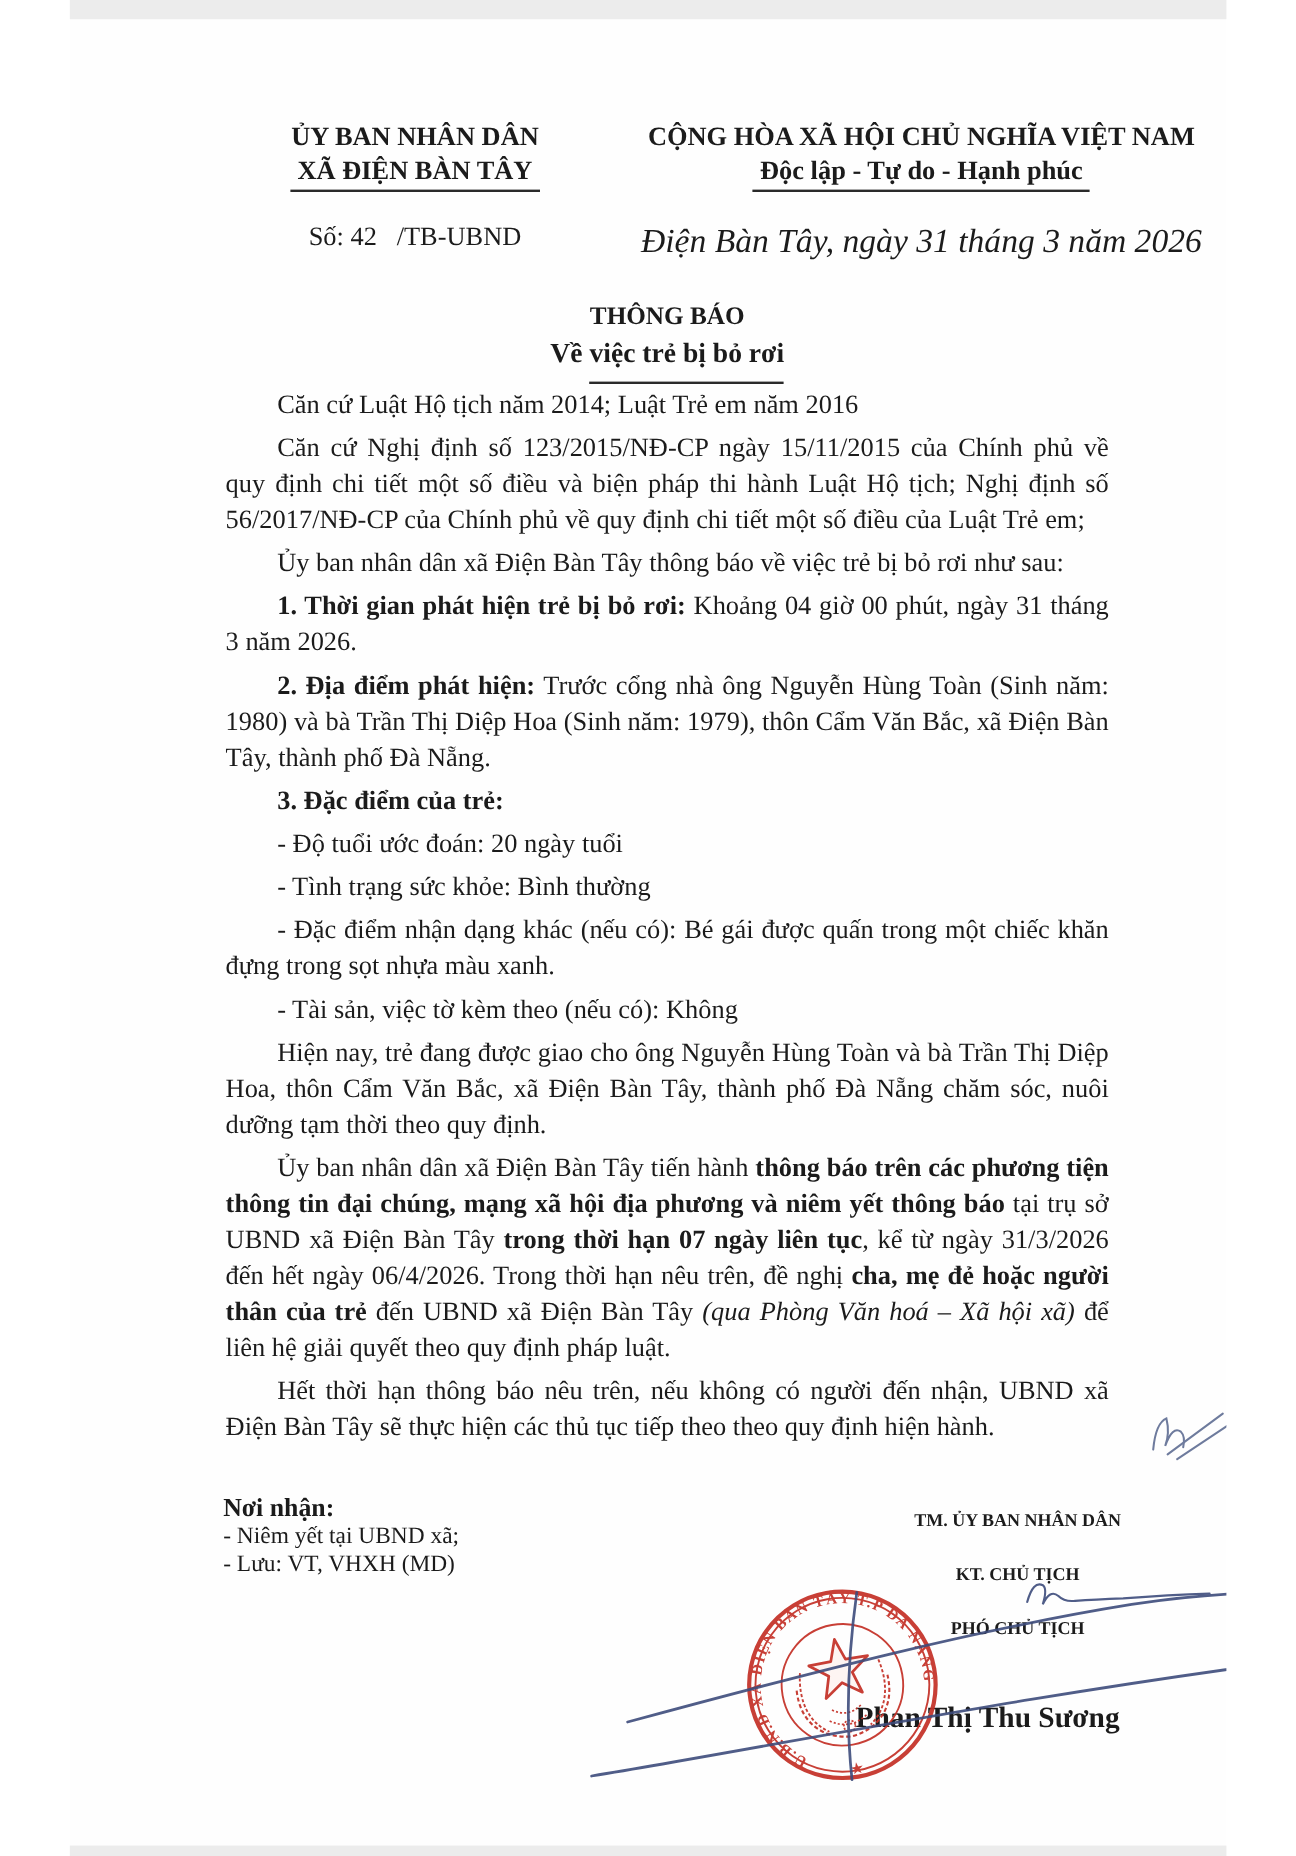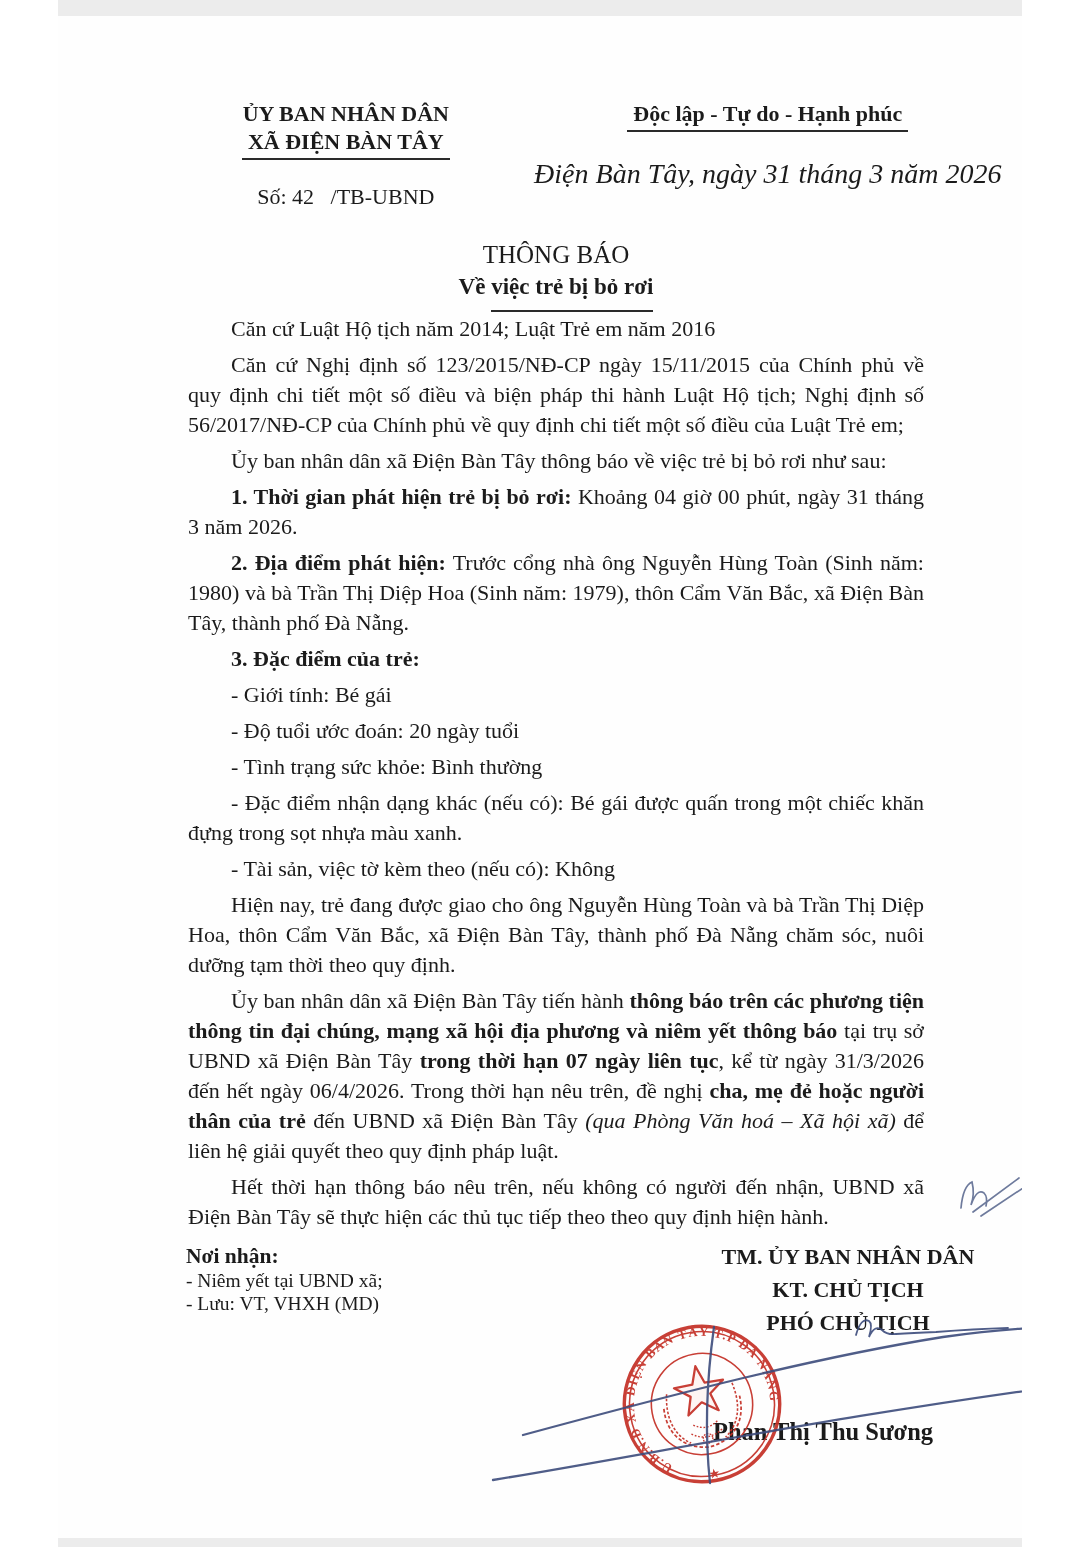--- a/index.html
+++ b/index.html
@@ -17,39 +17,39 @@
   .header { display:flex; padding-top:100px; }
   .hdr-left { width:340px; margin-left:120px; text-align:center; }
   .hdr-right { width:515px; text-align:center; }
   .hdr-line { font-weight:bold; font-size:22px; line-height:28px; }
   .hdr-underline { display:inline-block; border-bottom:2.5px solid #2a2a2a; padding:0 6px 2px 6px; }
   .doc-number { margin-top:24px; font-size:22px; white-space:pre; }
   .place-date { margin-top:26px; font-style:italic; font-size:28px; }
 
   
   .title-block { margin:30px 98px 0 130px; text-align:center; }
-  .title-main { font-weight:normal; font-size:25px; line-height:30px; }
+  .title-main { font-weight:bold; font-size:21px; line-height:30px; }
   .title-sub { font-weight:bold; font-size:23px; line-height:34px; }
   .title-sub .us { border-bottom:2px solid #2a2a2a; padding-bottom:11px; }
 
   
   .doc-body { margin:10px 98px 0 130px; }
   .doc-body p.para {
     font-size:22px; line-height:30px; text-align:justify;
     text-indent:43px; margin-bottom:6px;
   }
   .b { font-weight:bold; }
   .i { font-style:italic; }
 
   
   .recipients { position:absolute; left:128px; top:1243px; }
   .recipients-label { font-weight:bold; font-size:21.5px; line-height:26px; }
   .recipients-item { font-size:19.5px; line-height:23px; }
   .sign-block { position:absolute; left:570px; top:1240px; width:440px; text-align:center; }
-  .sign-line { font-weight:bold; font-size:22px; line-height:33px; }
+  .sign-line { font-weight:bold; font-size:15px; line-height:33px;margin-top:12px; }
   .signer-name { position:absolute; left:600px; top:1418px; width:330px; text-align:center;
                  font-weight:bold; font-size:24.5px; }
 
   
   .seal-svg { position:absolute; left:548px; top:1308px; width:192px; height:192px; opacity:.93; }
   .signature-svg { position:absolute; left:430px; top:1285px; width:650px; height:220px; pointer-events:none; }
   .initial-svg { position:absolute; left:885px; top:1158px; width:95px; height:70px; pointer-events:none; }
 </style>
 </head>
 <body>
@@ -58,38 +58,38 @@
   <div class="edge-strip top"></div>
   <div class="edge-strip bottom"></div>
 
   <div class="header">
     <div class="hdr-left">
       <div class="hdr-line">ỦY BAN NHÂN DÂN</div>
       <div class="hdr-line"><span class="hdr-underline">XÃ ĐIỆN BÀN TÂY</span></div>
       <div class="doc-number">Số: 42   /TB-UBND</div>
     </div>
     <div class="hdr-right">
+      <div class="hdr-line">CỘNG HÒA XÃ HỘI CHỦ NGHĨA VIỆT NAM</div>
       <div class="hdr-line"><span class="hdr-underline">Độc lập - Tự do - Hạnh phúc</span></div>
       <div class="place-date">Điện Bàn Tây, ngày 31 tháng 3 năm 2026</div>
     </div>
   </div>
 
   <div class="title-block">
     <div class="title-main">THÔNG BÁO</div>
     <div class="title-sub"><span>Về </span><span class="us">việc trẻ bị bỏ rơi</span></div>
   </div>
 
   <div class="doc-body">
       <p class="para"><span>Căn cứ Luật Hộ tịch năm 2014; Luật Trẻ em năm 2016</span></p>
       <p class="para"><span>Căn cứ Nghị định số 123/2015/NĐ-CP ngày 15/11/2015 của Chính phủ về quy định chi tiết một số điều và biện pháp thi hành Luật Hộ tịch; Nghị định số 56/2017/NĐ-CP của Chính phủ về quy định chi tiết một số điều của Luật Trẻ em;</span></p>
       <p class="para"><span>Ủy ban nhân dân xã Điện Bàn Tây thông báo về việc trẻ bị bỏ rơi như sau:</span></p>
       <p class="para"><span class="b">1. Thời gian phát hiện trẻ bị bỏ rơi:</span><span> Khoảng 04 giờ 00 phút, ngày 31 tháng 3 năm 2026.</span></p>
       <p class="para"><span class="b">2. Địa điểm phát hiện:</span><span> Trước cổng nhà ông Nguyễn Hùng Toàn (Sinh năm: 1980) và bà Trần Thị Diệp Hoa (Sinh năm: 1979), thôn Cẩm Văn Bắc, xã Điện Bàn Tây, thành phố Đà Nẵng.</span></p>
       <p class="para"><span class="b">3. Đặc điểm của trẻ:</span></p>
-      <p class="para"><span>- Giới tính: Bé gái</span></p>
       <p class="para"><span>- Độ tuổi ước đoán: 20 ngày tuổi</span></p>
       <p class="para"><span>- Tình trạng sức khỏe: Bình thường</span></p>
       <p class="para"><span>- Đặc điểm nhận dạng khác (nếu có): Bé gái được quấn trong một chiếc khăn đựng trong sọt nhựa màu xanh.</span></p>
       <p class="para"><span>- Tài sản, việc tờ kèm theo (nếu có): Không</span></p>
       <p class="para"><span>Hiện nay, trẻ đang được giao cho ông Nguyễn Hùng Toàn và bà Trần Thị Diệp Hoa, thôn Cẩm Văn Bắc, xã Điện Bàn Tây, thành phố Đà Nẵng chăm sóc, nuôi dưỡng tạm thời theo quy định.</span></p>
       <p class="para"><span>Ủy ban nhân dân xã Điện Bàn Tây tiến hành </span><span class="b">thông báo trên các phương tiện thông tin đại chúng, mạng xã hội địa phương và niêm yết thông báo</span><span> tại trụ sở UBND xã Điện Bàn Tây </span><span class="b">trong thời hạn 07 ngày liên tục</span><span>, kể từ ngày 31/3/2026 đến hết ngày 06/4/2026. Trong thời hạn nêu trên, đề nghị </span><span class="b">cha, mẹ đẻ hoặc người thân của trẻ</span><span> đến UBND xã Điện Bàn Tây </span><span class="i">(qua Phòng Văn hoá – Xã hội xã)</span><span> để liên hệ giải quyết theo quy định pháp luật.</span></p>
       <p class="para"><span>Hết thời hạn thông báo nêu trên, nếu không có người đến nhận, UBND xã Điện Bàn Tây sẽ thực hiện các thủ tục tiếp theo theo quy định hiện hành.</span></p>
     </div>
 
   <div class="recipients">

